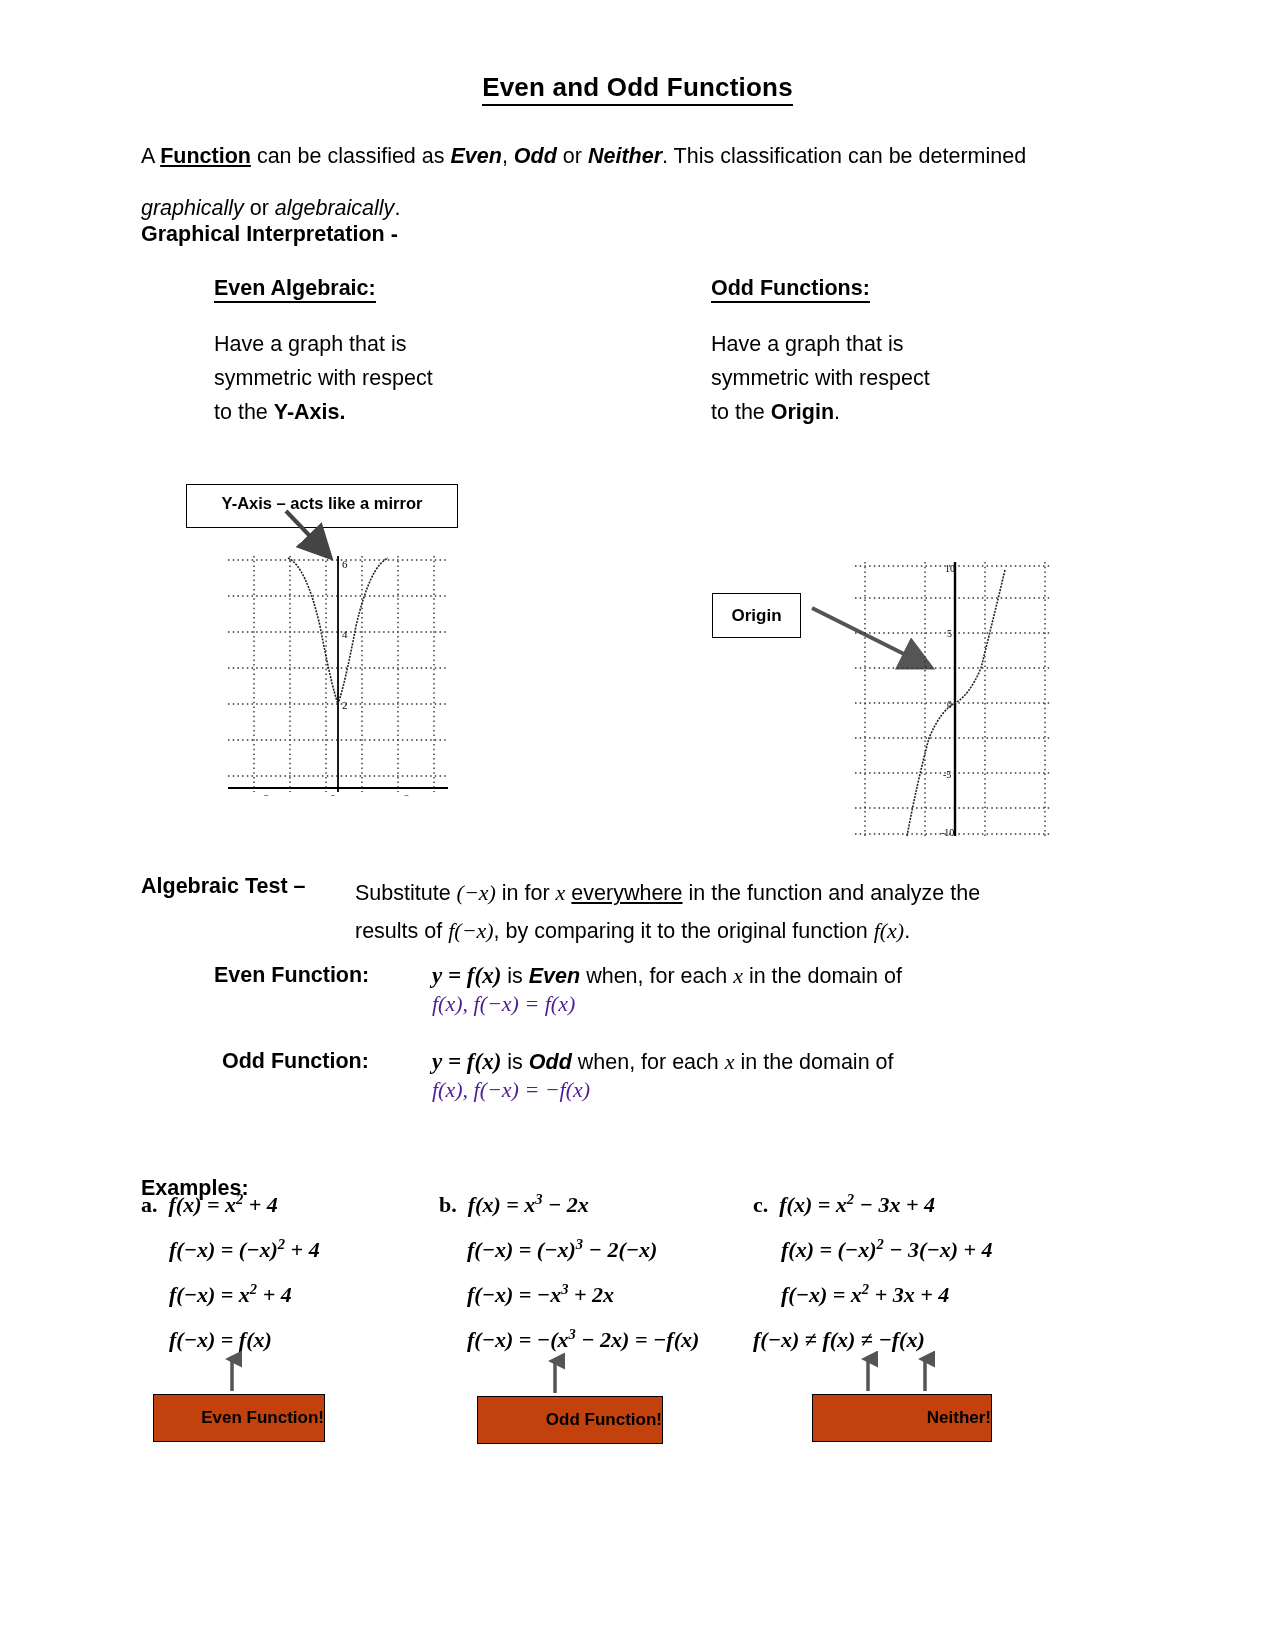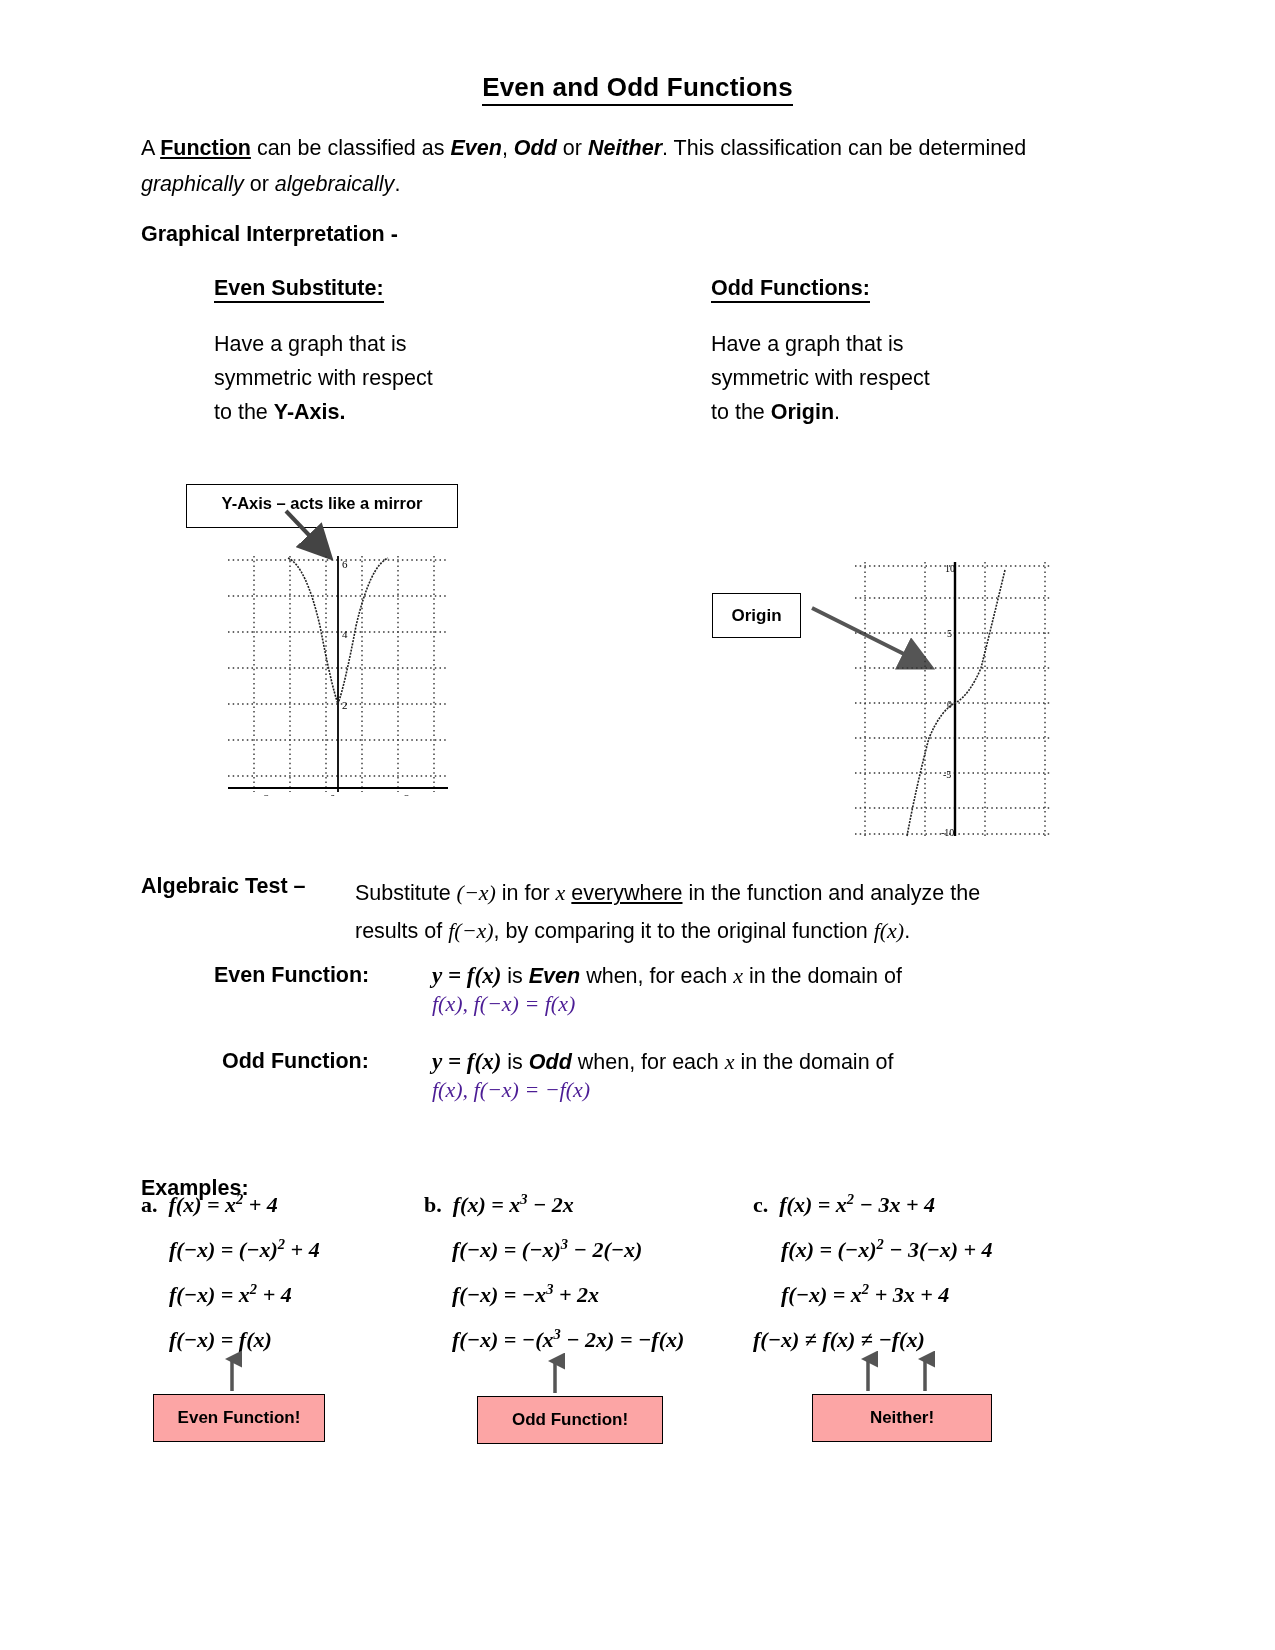--- a/index.html
+++ b/index.html
@@ -36,21 +36,21 @@
     border-bottom: 2px solid #000;
     padding-bottom: 2px;
   }
 
   
   .intro {
     position: absolute;
     left: 141px; top: 130px;
     width: 920px;
     font-size: 21.5px;
-    line-height: 36px;
+    line-height: 52px;
   }
   .intro b { font-weight: bold; }
   .u { text-decoration: underline; }
   .bi { font-weight: bold; font-style: italic; }
   .it { font-style: italic; }
 
   .section-head {
     position: absolute;
     font-size: 21.5px;
     font-weight: bold;
@@ -140,45 +140,45 @@
 
   .mathfaint { font-family: "Liberation Serif", serif; font-style: italic; font-size: 22px; color: #4c1d95; }
   .mathserif { font-family: "Liberation Serif", serif; font-style: italic; font-size: 22px; }
   .mathbold  { font-family: "Liberation Serif", serif; font-style: italic; font-weight: bold; font-size: 23px; }
 
   
   #examples-head { position: absolute; left: 141px; top: 1136px; font-size: 21.5px; font-weight: bold; margin-top: 40px; }
 
   .ex-col { position: absolute; font-family: "Liberation Serif", serif; }
   #ex-col-a { left: 141px; top: 1182px; width: 300px; }
-  #ex-col-b { left: 424px; top: 1182px; width: 330px; }
+  #ex-col-b { left: 439px; top: 1182px; width: 330px; }
   #ex-col-c { left: 753px; top: 1182px; width: 330px; }
 
   .ex-line {
     font-size: 22px;
     font-weight: bold;
     font-style: italic;
     line-height: 45px;
     white-space: nowrap;
   }
   .ex-line .lbl { font-style: normal; }
   .ex-indent { padding-left: 28px; }
 
   sup { font-size: 0.66em; vertical-align: super; line-height: 0; }
 
   
   .concl {
     position: absolute;
     border: 1.6px solid #000;
-    background: #fca5a5;
+    background: #c2410c;
     box-sizing: border-box;
     font-size: 17px;
     font-weight: bold;
     font-family: "Liberation Sans", sans-serif;
-    display: flex; align-items: center; justify-content: center;
+    display: flex; align-items: center; justify-content: flex-end;
   }
   #concl-a { left: 153px; top: 1394px; width: 172px; height: 48px; }
   #concl-b { left: 477px; top: 1396px; width: 186px; height: 48px; }
   #concl-c { left: 812px; top: 1394px; width: 180px; height: 48px; }
 </style>
 </head>
 <body>
 
 <div class="page">
 
@@ -186,21 +186,21 @@
     <span>Even and Odd Functions</span>
   </div>
 
   <div class="intro">
     <span>A </span><b class="u">Function</b><span> can be classified as </span><span class="bi">Even</span><span>, </span><span class="bi">Odd</span><span> or </span><span class="bi">Neither</span><span>.  This classification can be determined </span><span class="it">graphically</span><span> or </span><span class="it">algebraically</span><span>.</span>
   </div>
 
   <div class="section-head" id="graphical-head">Graphical Interpretation -</div>
 
   <div class="col-head" id="even-head">
-    <span>Even Substitute:</span>
+    <span>Even Algebraic:</span>
   </div>
   <div class="col-text" id="even-text">
     <div>Have a graph that is</div>
     <div>symmetric with respect</div>
     <div><span>to the </span><b>Y-Axis.</b></div>
   </div>
 
   <div class="col-head" id="odd-head">
     <span>Odd Functions:</span>
   </div>

